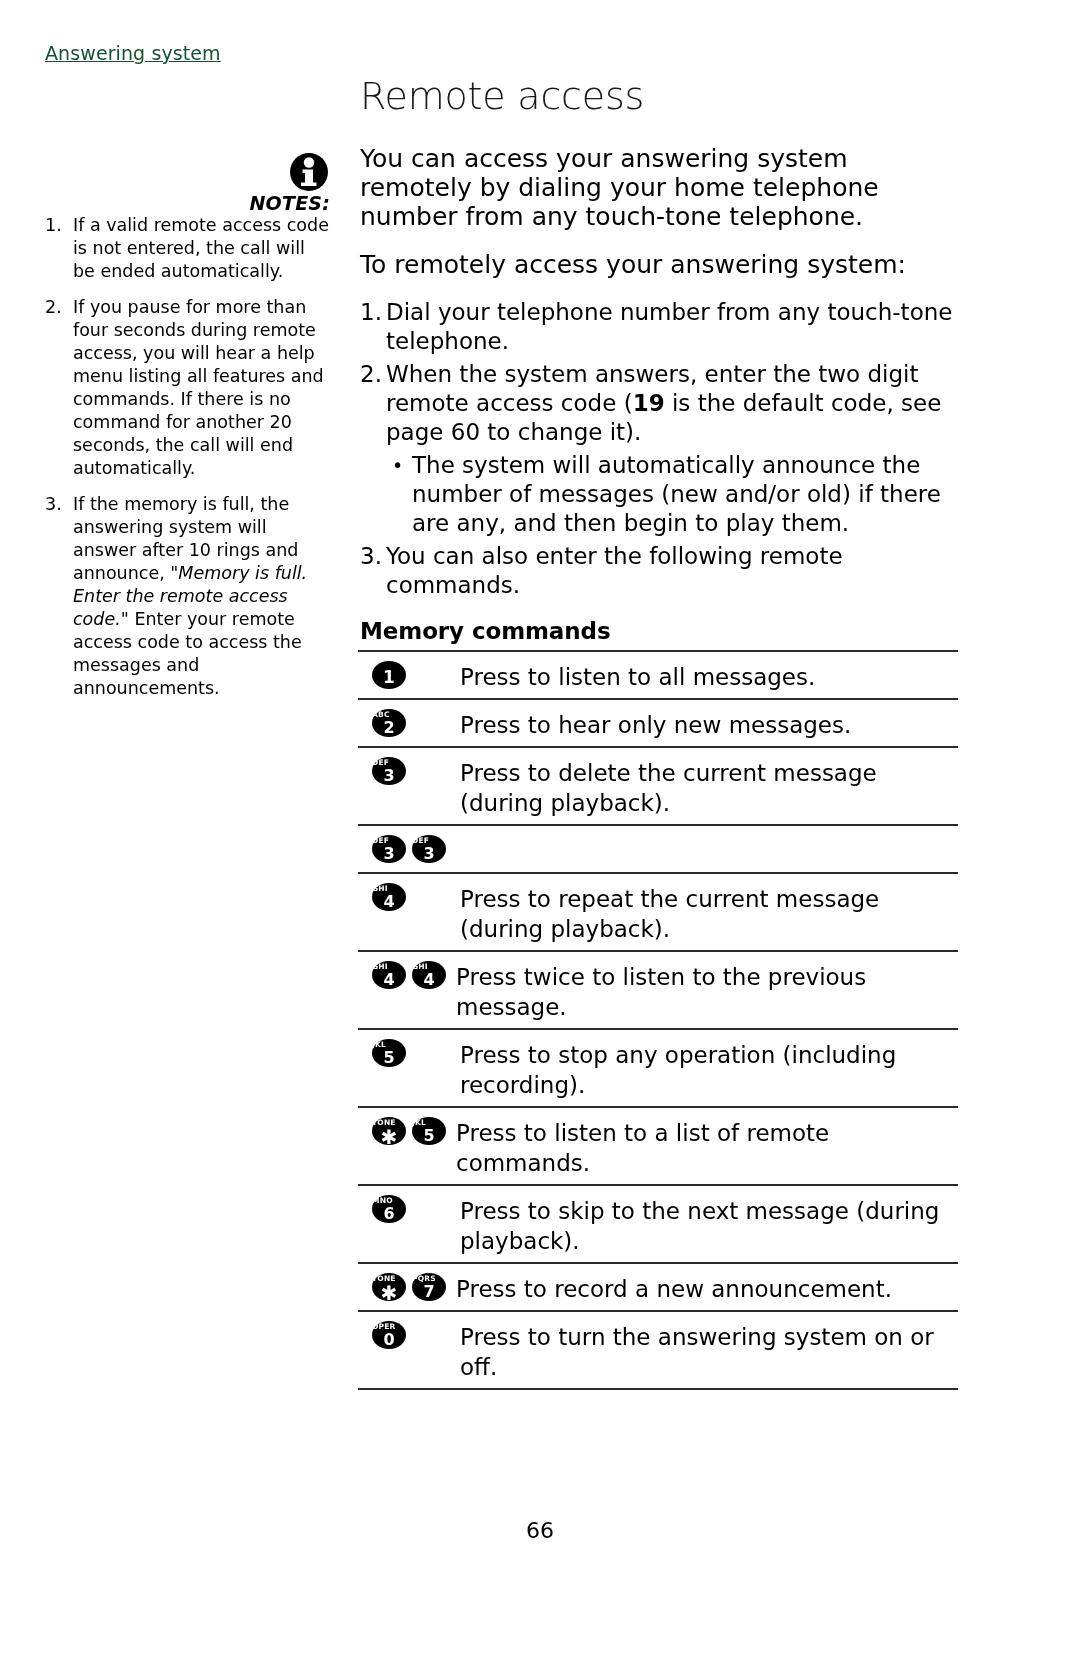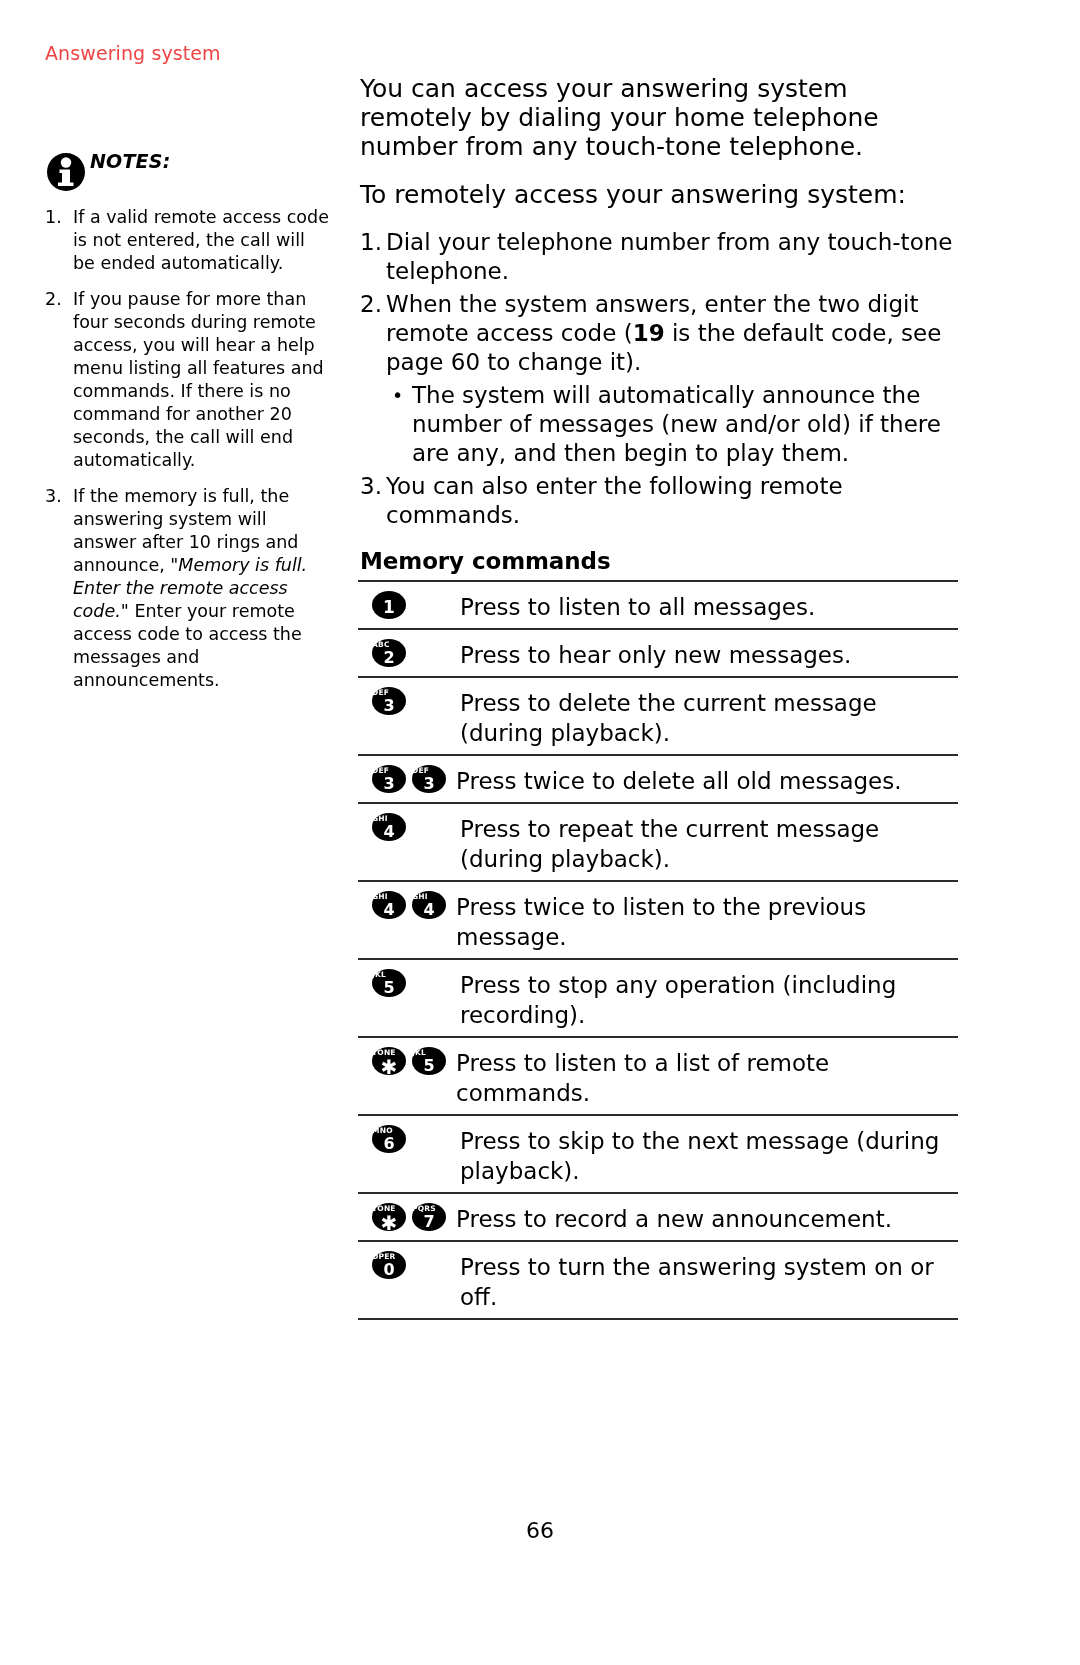--- a/index.html
+++ b/index.html
@@ -16,35 +16,37 @@
     overflow: hidden;
   }
 
   
   .running-header {
     position: absolute;
     left: 45px;
     top: 42px;
     font-size: 19px;
     letter-spacing: 0.1px;
-    color: #ef4444;
+    color: #14532d;
+    text-decoration: underline;
   }
 
   
   .notes-col {
     position: absolute;
     left: 45px;
     top: 150px;
     width: 285px;
   }
   .notes-head {
     display: flex;
-    align-items: flex-start;
+    align-items: flex-end;
     height: 48px;
-    margin-bottom: 8px;
+    margin-bottom: 16px;
+    flex-direction: column;
   }
   .info-icon {
     width: 42px;
     height: 42px;
     flex: 0 0 42px;
     position: relative;
   }
   .notes-label {
     font-family: "DejaVu Sans", sans-serif;
     font-weight: bold;
@@ -233,20 +235,21 @@
     <span class="note-text">If you pause for more than four seconds during remote access, you will hear a help menu listing all features and commands. If there is no command for another 20 seconds, the call will end automatically.</span>
   </div>
 
   <div class="note-item">
     <span class="note-num">3.</span>
     <span class="note-text"><span>If the memory is full, the answering system will answer after 10 rings and announce, "</span><i>Memory is full. Enter the remote access code.</i><span>" Enter your remote access code to access the messages and announcements.</span></span>
   </div>
 </div>
 
 <div class="main-col">
+  <h1 class="page-title">Remote access</h1>
 
   <p class="para">You can access your answering system remotely by dialing your home telephone number from any touch-tone telephone.</p>
 
   <p class="para">To remotely access your answering system:</p>
 
   <div class="step">
     <span class="step-num">1.</span>
     <span class="step-body">Dial your telephone number from any touch-tone telephone.</span>
   </div>
 
@@ -303,21 +306,20 @@
       <div class="cmd-keys">
         <span class="key">
           <span class="letters">DEF</span>
           <span class="digit">3</span>
         </span>
         <span class="key">
           <span class="letters">DEF</span>
           <span class="digit">3</span>
         </span>
       </div>
-      <div class="cmd-text">Press twice to delete all old messages.</div>
     </div>
 
     <div class="cmd-row">
       <div class="cmd-keys single">
         <span class="key">
           <span class="letters">GHI</span>
           <span class="digit">4</span>
         </span>
       </div>
       <div class="cmd-text indented">Press to repeat the current message (during playback).</div>

